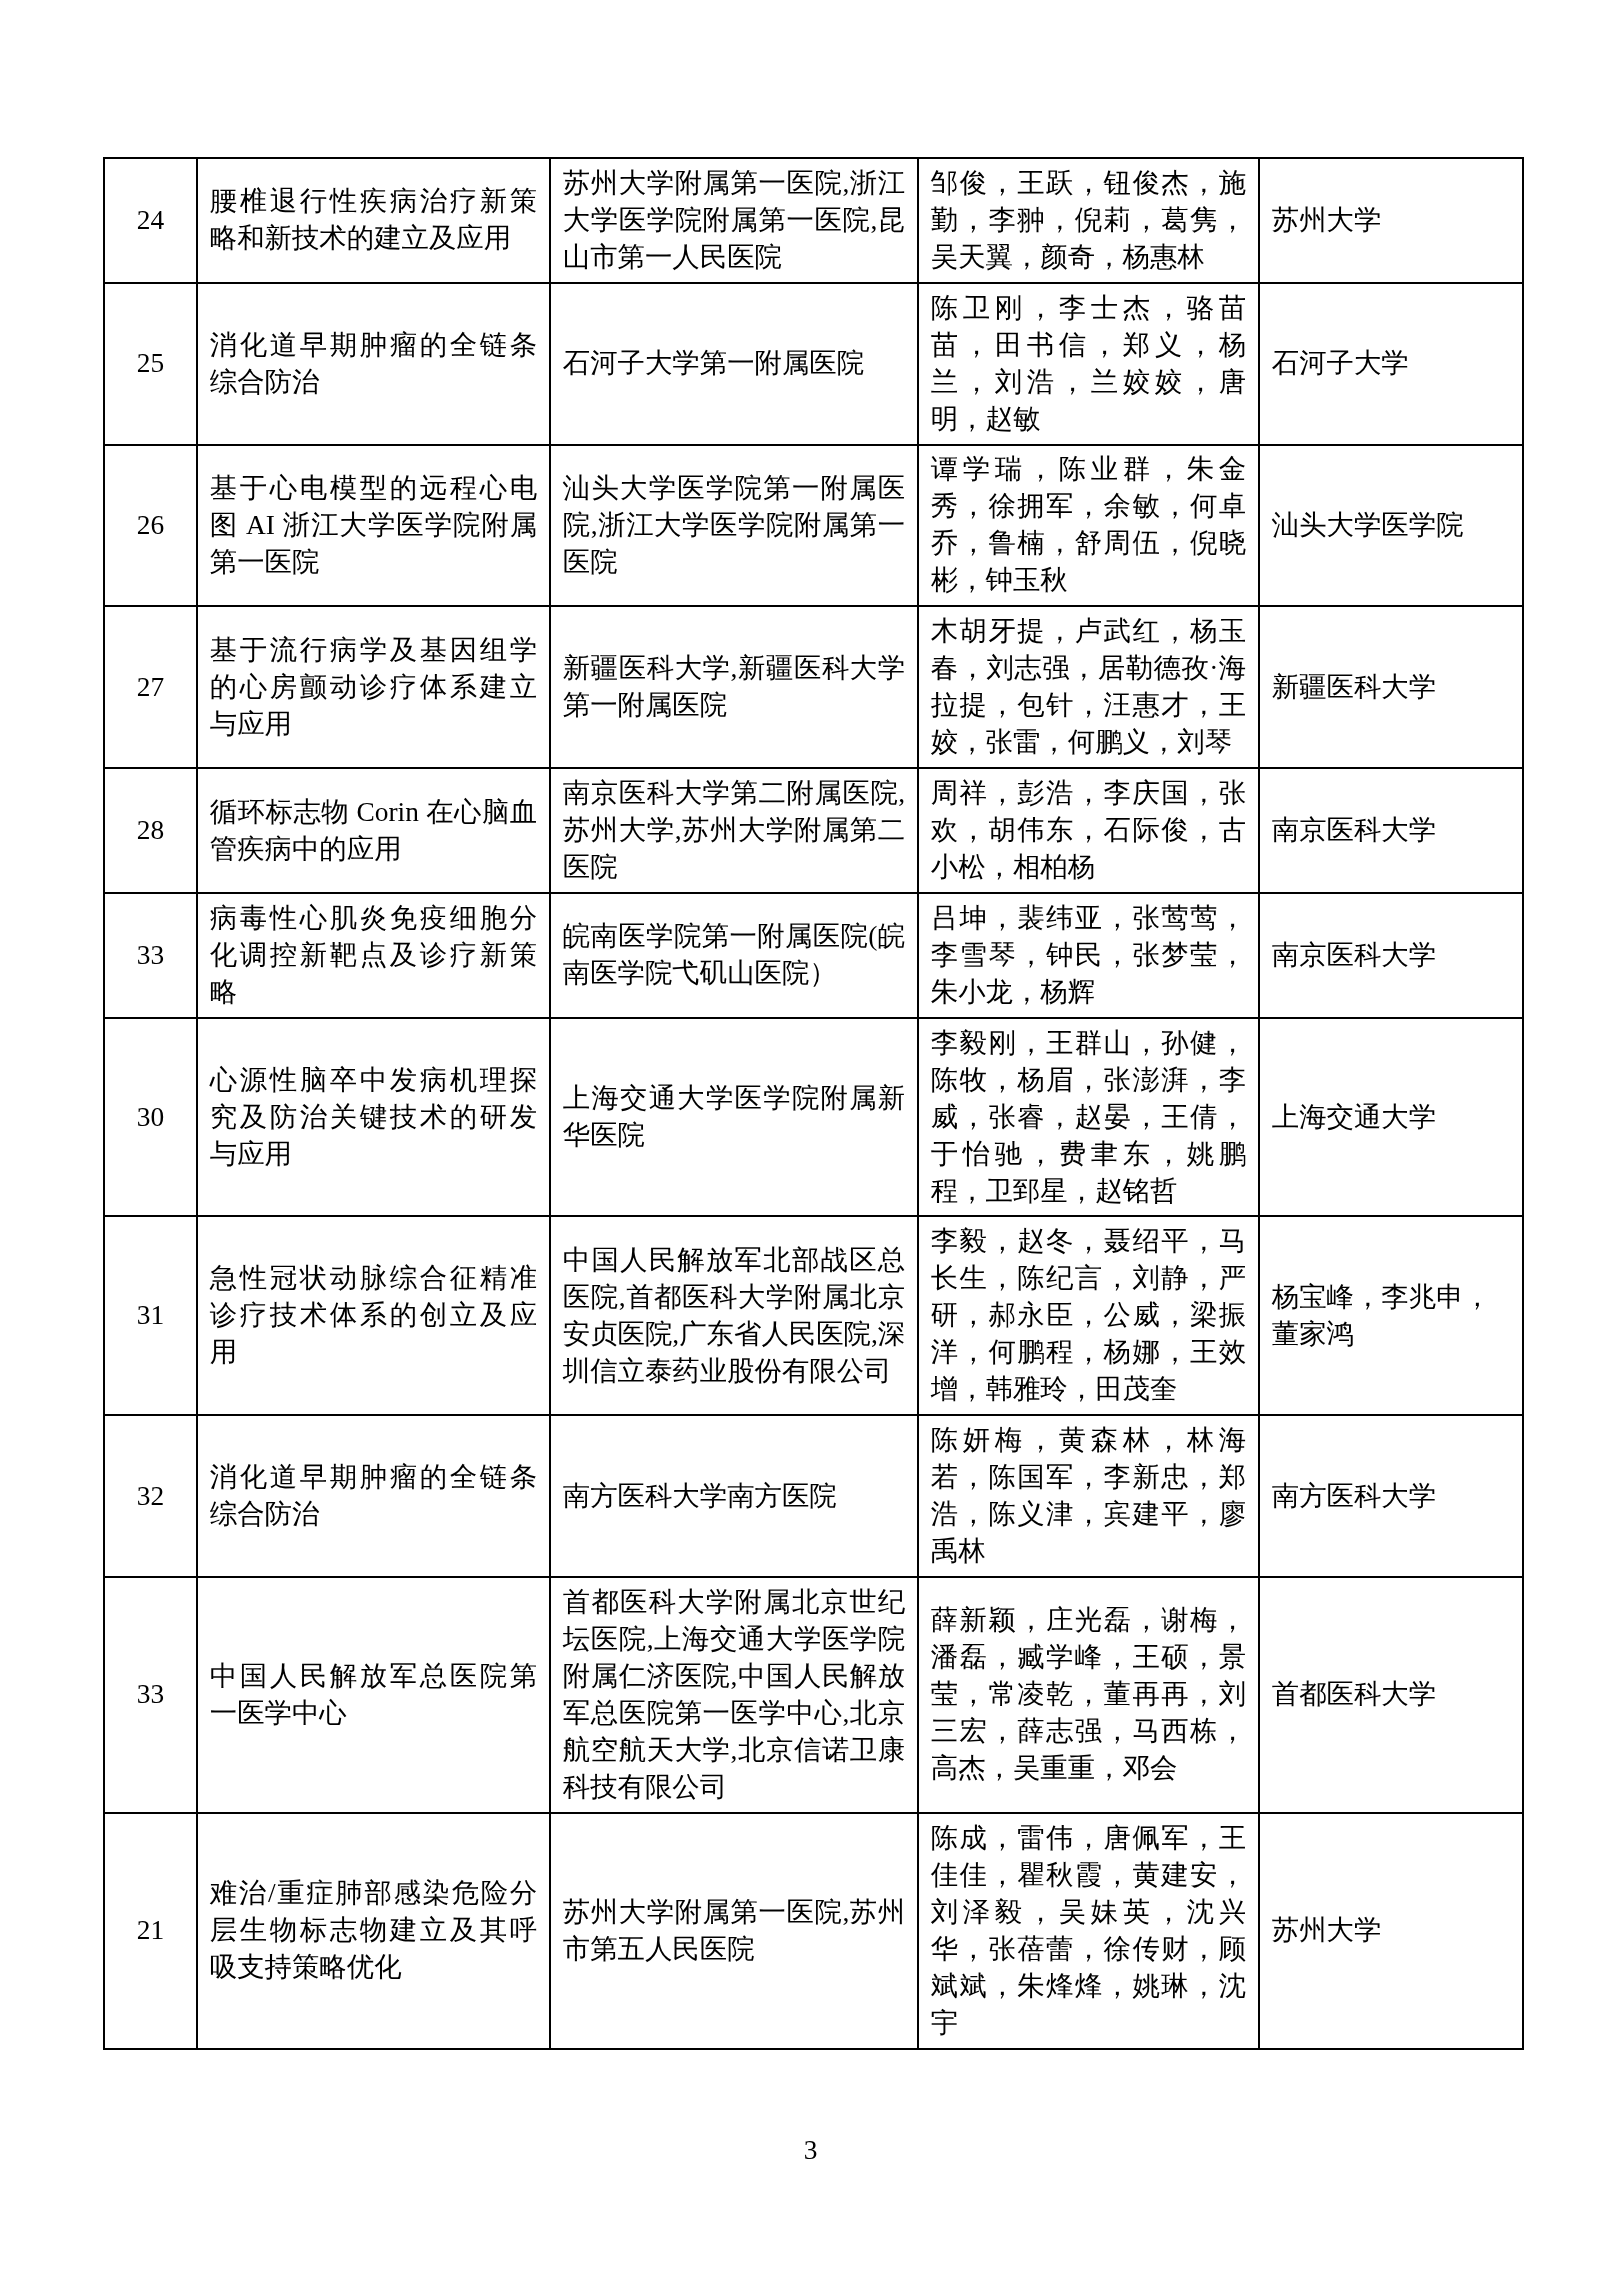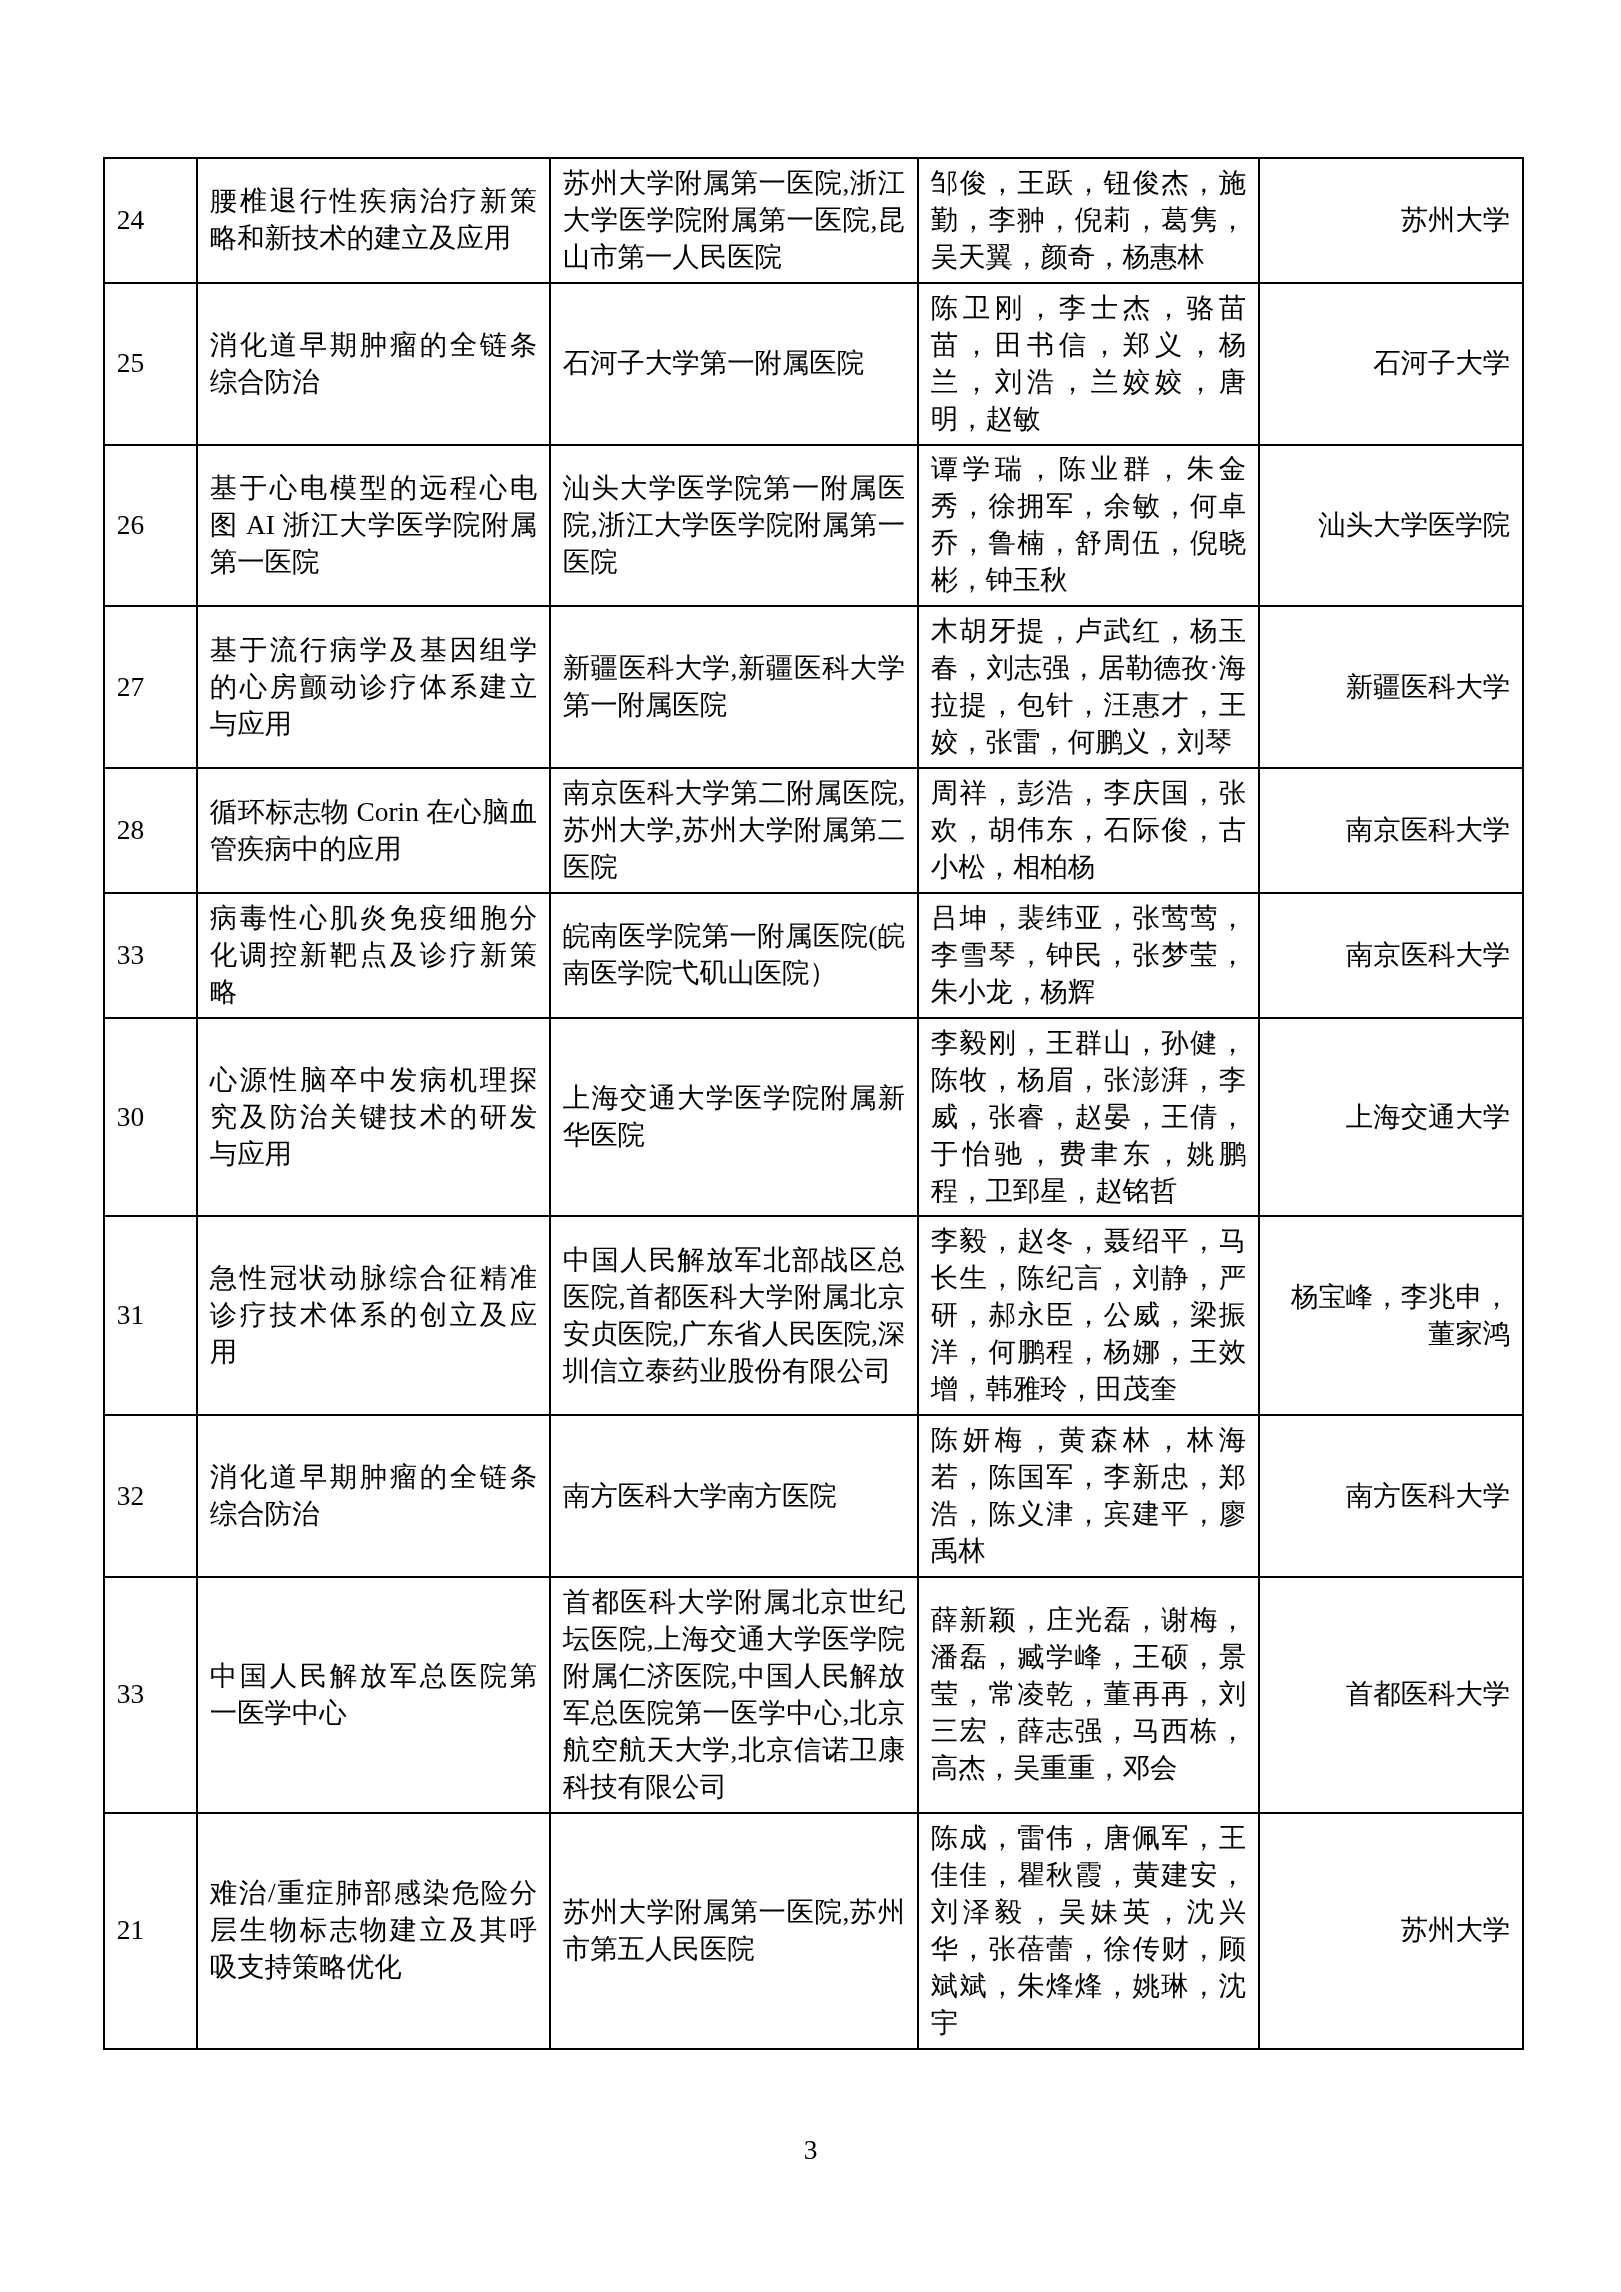--- a/index.html
+++ b/index.html
@@ -15,23 +15,23 @@
     border-collapse:collapse; table-layout:fixed;
   }
   table.projects td {
     border:2.9px solid #000000;
     vertical-align:middle;
     font-size:27.4px;
     line-height:37px;
     padding:5.9px 11.8px;
     word-break:break-all;
   }
-  td.no-cell   { text-align:left; font-size:29px; }
+  td.no-cell   { text-align:center; font-size:29px; }
   td.title-cell, td.inst-cell, td.people-cell { text-align:justify; }
-  td.nom-cell  { text-align:right; }
+  td.nom-cell  { text-align:left; }
   .page-number {
     position:absolute; left:0; top:2135px; width:100%;
     text-align:center; font-size:27.4px;
   }
 </style>
 </head>
 <body>
 
 <table class="projects">
   <colgroup>

